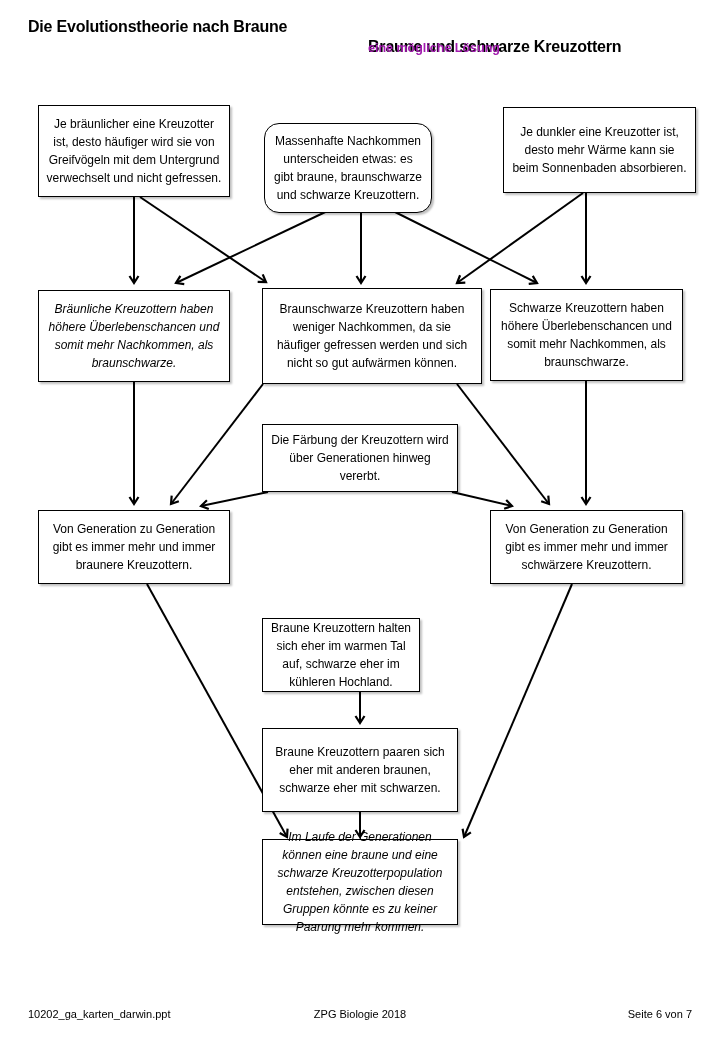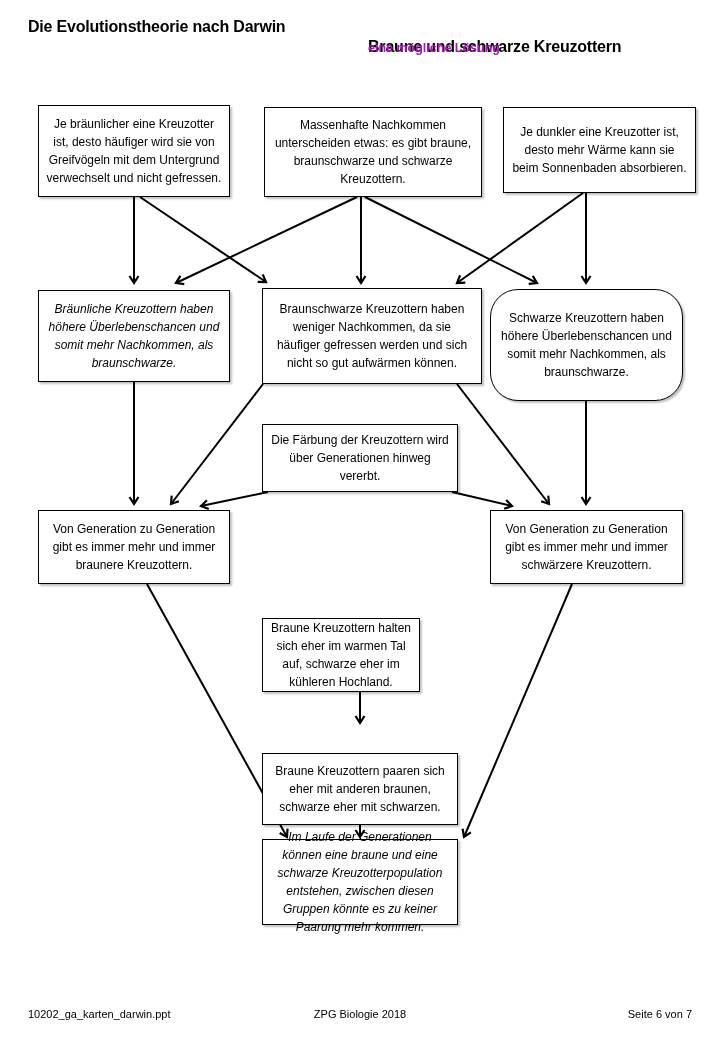--- a/index.html
+++ b/index.html
@@ -16,43 +16,43 @@
   .subtitle-right{
     position:absolute;left:368px;top:41px;font-size:12.5px;font-weight:bold;color:#a21caf;
   }
   .node{
     position:absolute;border:1.6px solid #000;background:#fff;
     box-shadow:2px 2px 2px rgba(0,0,0,0.25);
     display:flex;align-items:center;justify-content:center;text-align:center;
     font-size:12px;line-height:18px;padding:3px 7px;box-sizing:border-box;
   }
   #n1 {left:38px; top:105px;width:192px;height:92px;}
-  #n2 {left:264px;top:107px;width:218px;height:90px;}
+  #n2 {left:264px;top:123px;width:168px;height:90px;border-radius:15px;}
   #n3 {left:490px;top:107px;width:193px;height:86px;margin-left:13px;}
   #n4 {left:38px; top:290px;width:192px;height:92px;font-style:italic;}
   #n5 {left:262px;top:288px;width:220px;height:96px;}
-  #n6 {left:490px;top:289px;width:193px;height:112px;border-radius:28px;}
+  #n6 {left:490px;top:289px;width:193px;height:92px;}
   #nf {left:262px;top:424px;width:196px;height:68px;}
   #n7 {left:38px; top:510px;width:192px;height:74px;}
   #n8 {left:490px;top:510px;width:193px;height:74px;}
   #n9 {left:262px;top:618px;width:158px;height:74px;}
-  #n10{left:262px;top:753px;width:196px;height:72px;}
+  #n10{left:262px;top:728px;width:196px;height:84px;}
   #n11{left:262px;top:839px;width:196px;height:86px;font-style:italic;}
   #arrows{position:absolute;left:0;top:0;width:720px;height:1040px;pointer-events:none;}
   .footer{
     position:absolute;left:0;top:1008px;width:720px;font-size:11px;
   }
   .footer-left{position:absolute;left:28px;}
   .footer-center{position:absolute;left:0;width:720px;text-align:center;}
   .footer-right{position:absolute;right:28px;text-align:center;}
 </style>
 </head>
 <body>
 
-<div class="title-left">Die Evolutionstheorie nach Darwin</div>
+<div class="title-left">Die Evolutionstheorie nach Braune</div>
 <div class="title-right">Braune und schwarze Kreuzottern</div>
 <div class="subtitle-right">eine mögliche Lösung</div>
 
 <svg id="arrows" xmlns="http://www.w3.org/2000/svg">
   <defs>
     <marker id="ah" markerUnits="userSpaceOnUse" markerWidth="13" markerHeight="13" refX="9" refY="6" orient="auto">
       <path d="M2,1.5 L9,6 L2,10.5" fill="none" stroke="#000" stroke-width="2.2"></path>
     </marker>
   </defs>
 <line x1="134" y1="197" x2="134" y2="283" stroke="#000" stroke-width="2" marker-end="url(#ah)"></line>

